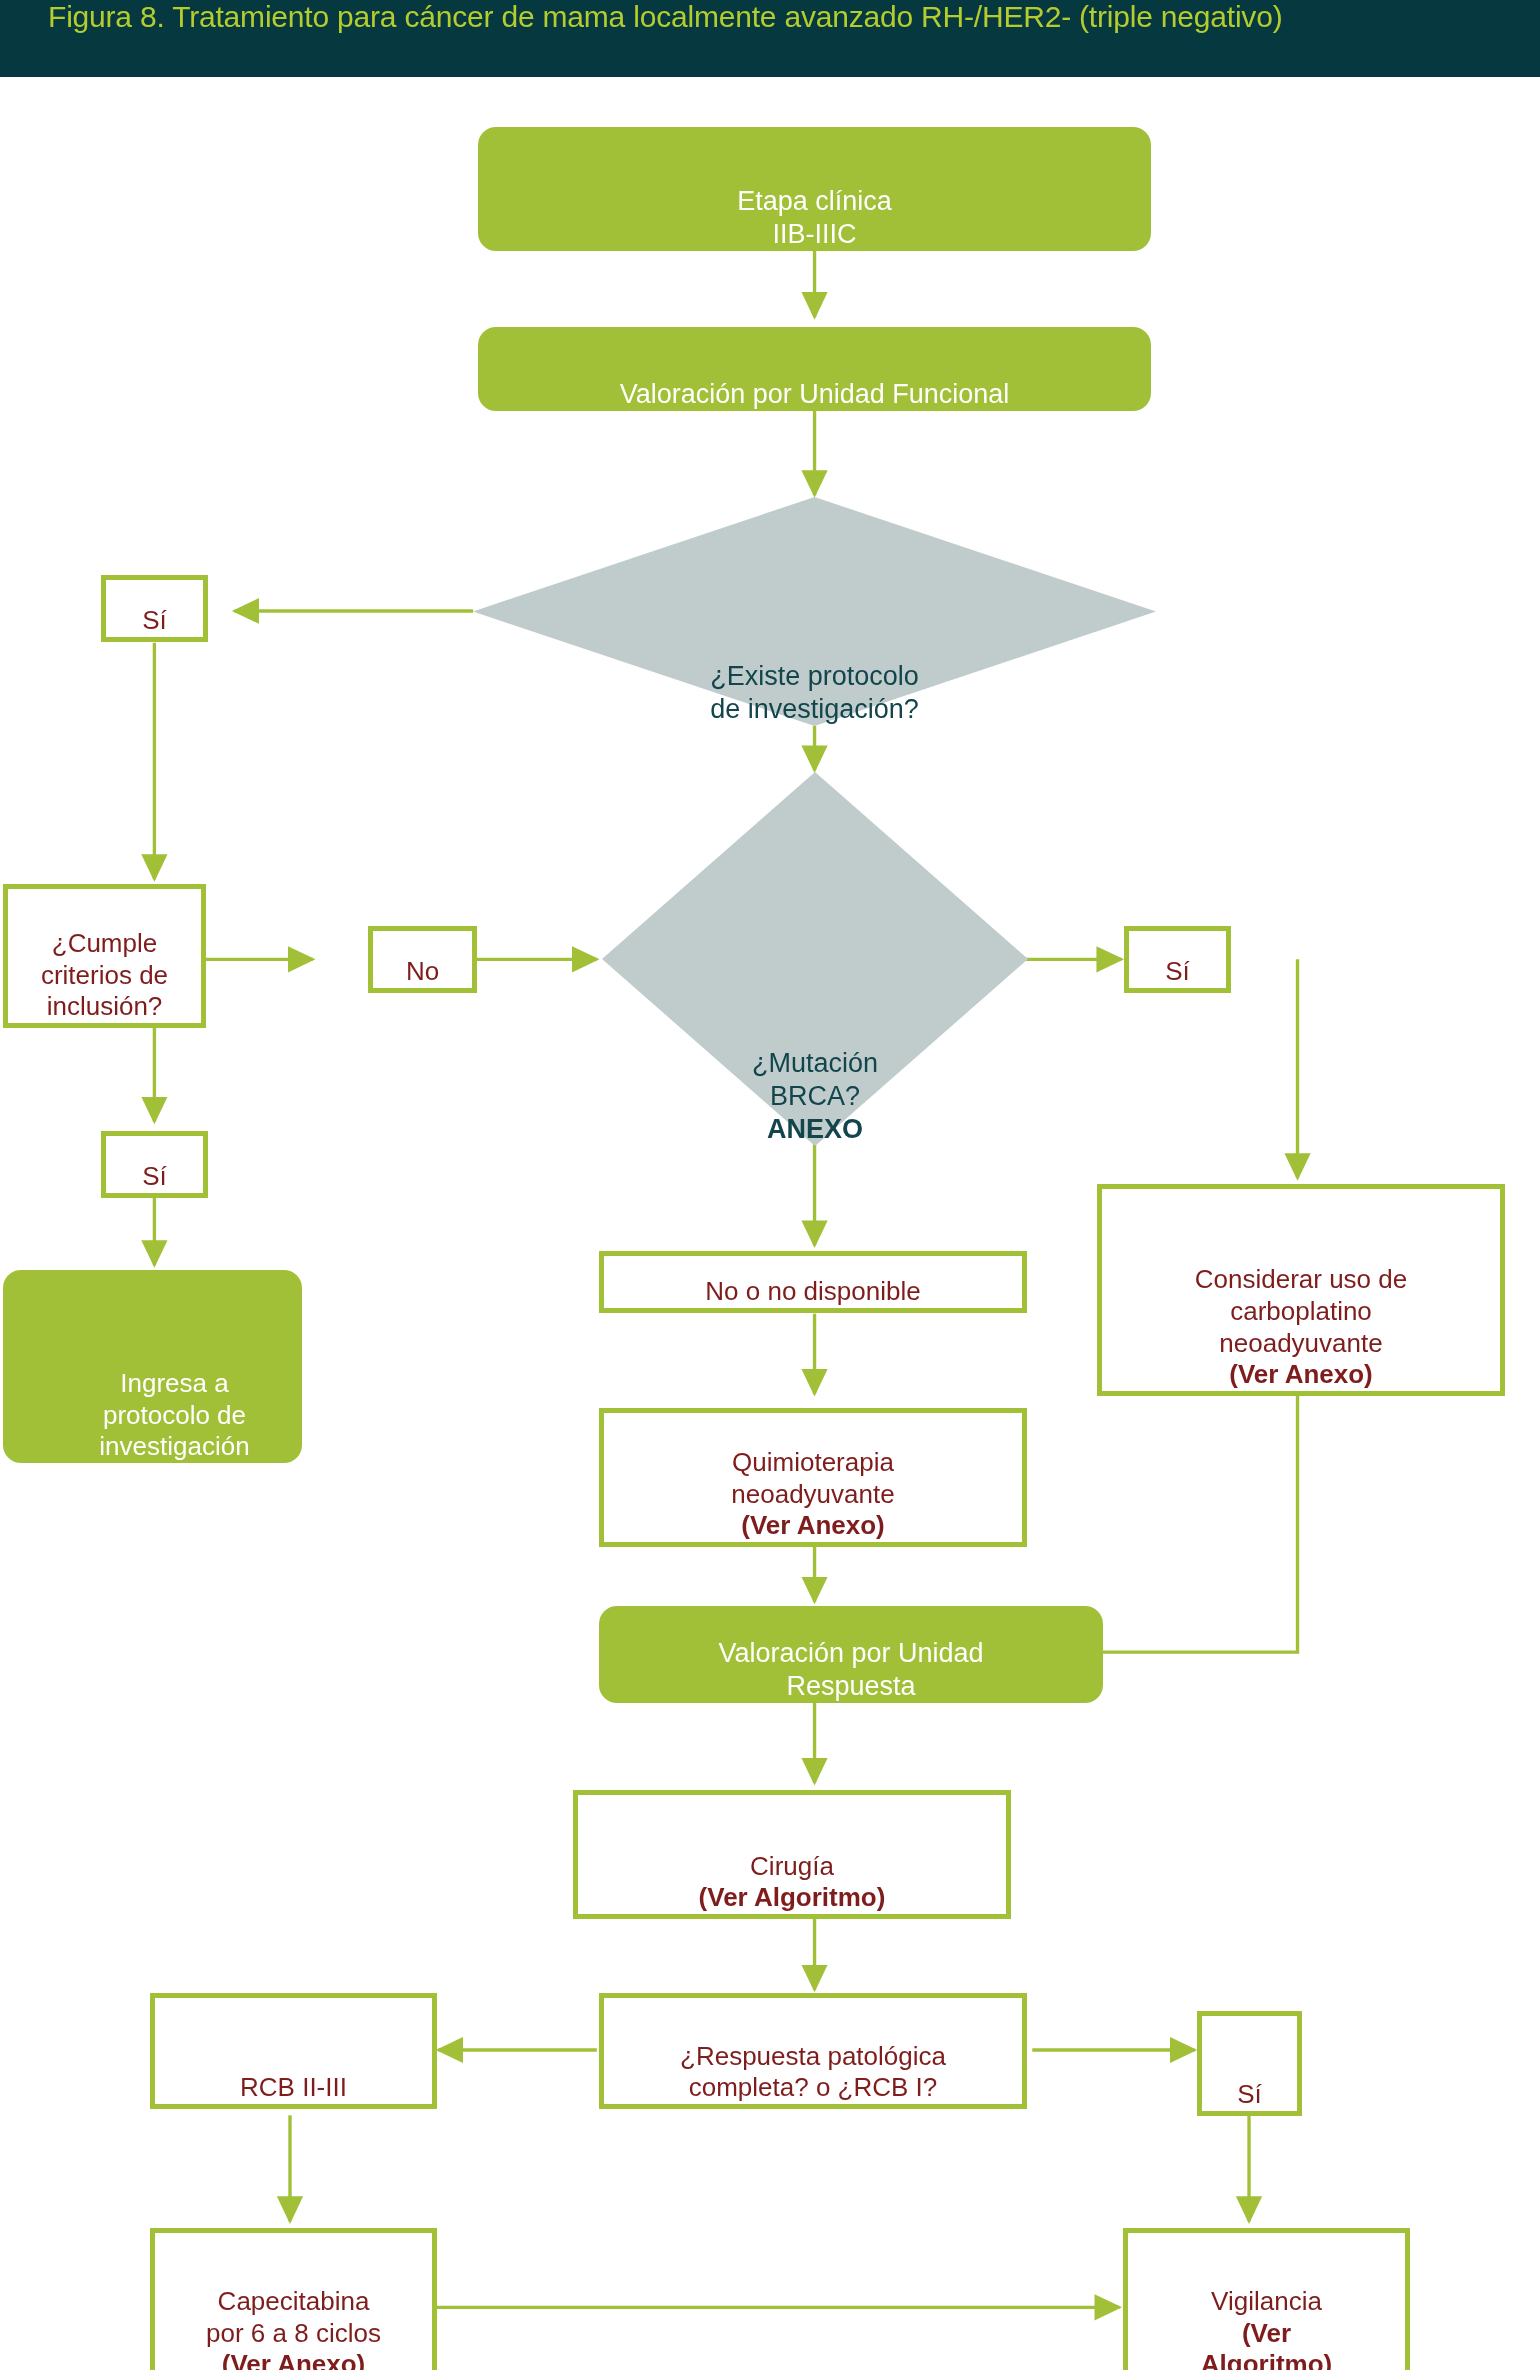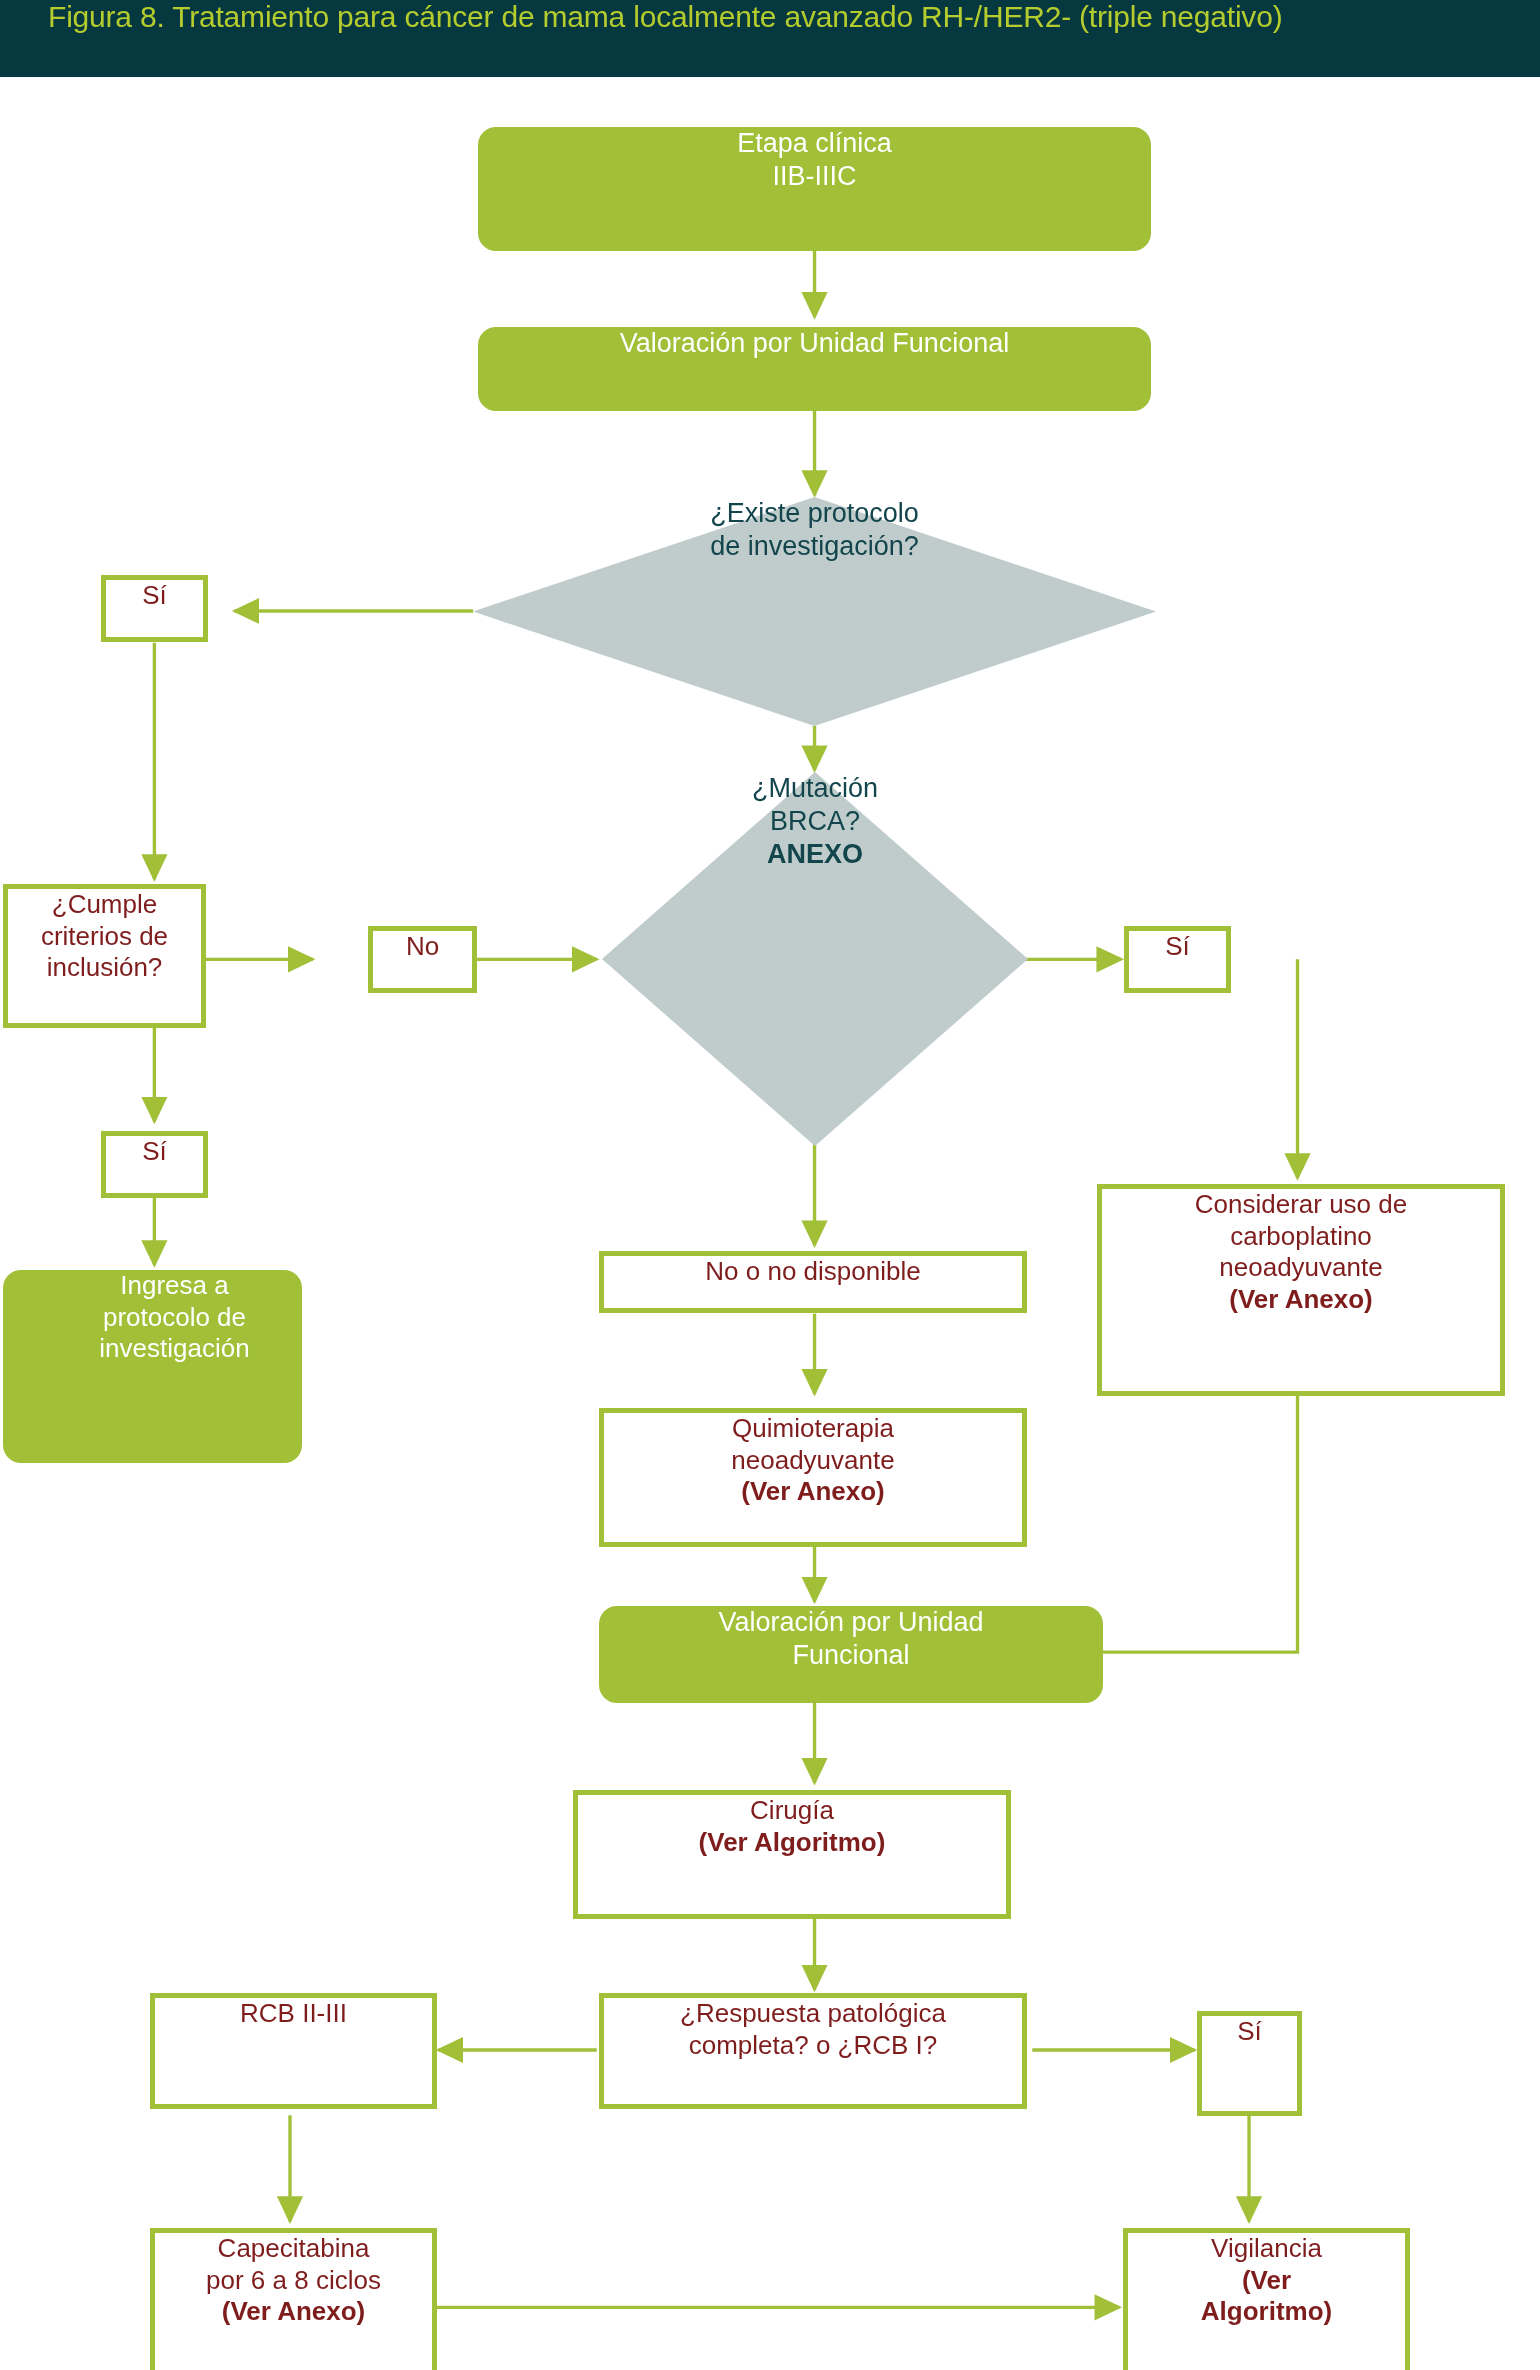--- a/index.html
+++ b/index.html
@@ -20,21 +20,21 @@
     color:#b5cc2e;font-size:30px;letter-spacing:-0.2px;
     padding-left:48px;white-space:nowrap;font-weight:400;
   }
 
   
   #links{position:absolute;left:0;top:0;width:1540px;height:2370px;}
 
   
   .node{
     position:absolute;box-sizing:border-box;
-    display:flex;align-items:flex-start;justify-content:center;
+    display:flex;align-items:flex-end;justify-content:center;
     text-align:center;line-height:1.22;
   }
   .node .inner{width:100%;padding:0 10px;box-sizing:border-box;}
   .node b{font-weight:700;}
 
   
   .n-green{
     background:#a1c037;border-radius:18px;color:#ffffff;
     font-size:27px;
   }
@@ -208,21 +208,21 @@
     <div class="inner">
       <div>Quimioterapia</div>
       <div>neoadyuvante</div>
       <div><b>(Ver Anexo)</b></div>
     </div>
   </div>
 
   <div class="node n-green" style="left:599px;top:1606px;width:504px;height:97px;">
     <div class="inner">
       <div>Valoración por Unidad</div>
-      <div>Funcional</div>
+      <div>Respuesta</div>
     </div>
   </div>
 
   <div class="node n-box" style="left:573px;top:1790px;width:438px;height:129px;">
     <div class="inner">
       <div>Cirugía</div>
       <div><b>(Ver Algoritmo)</b></div>
     </div>
   </div>
 

